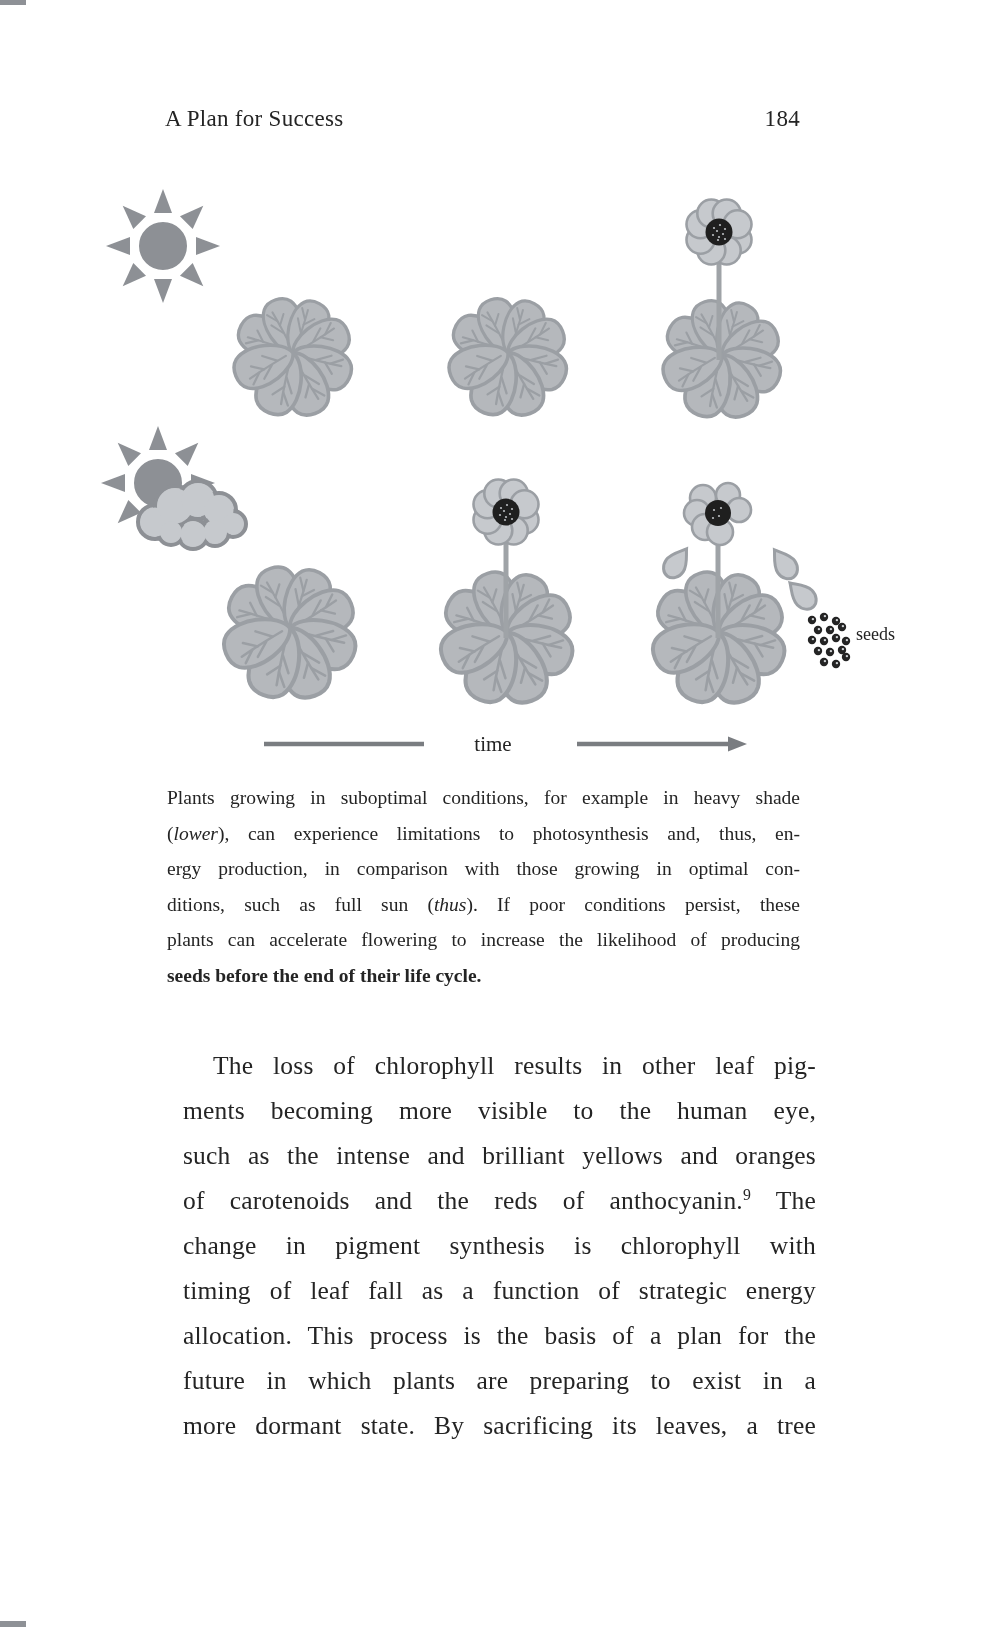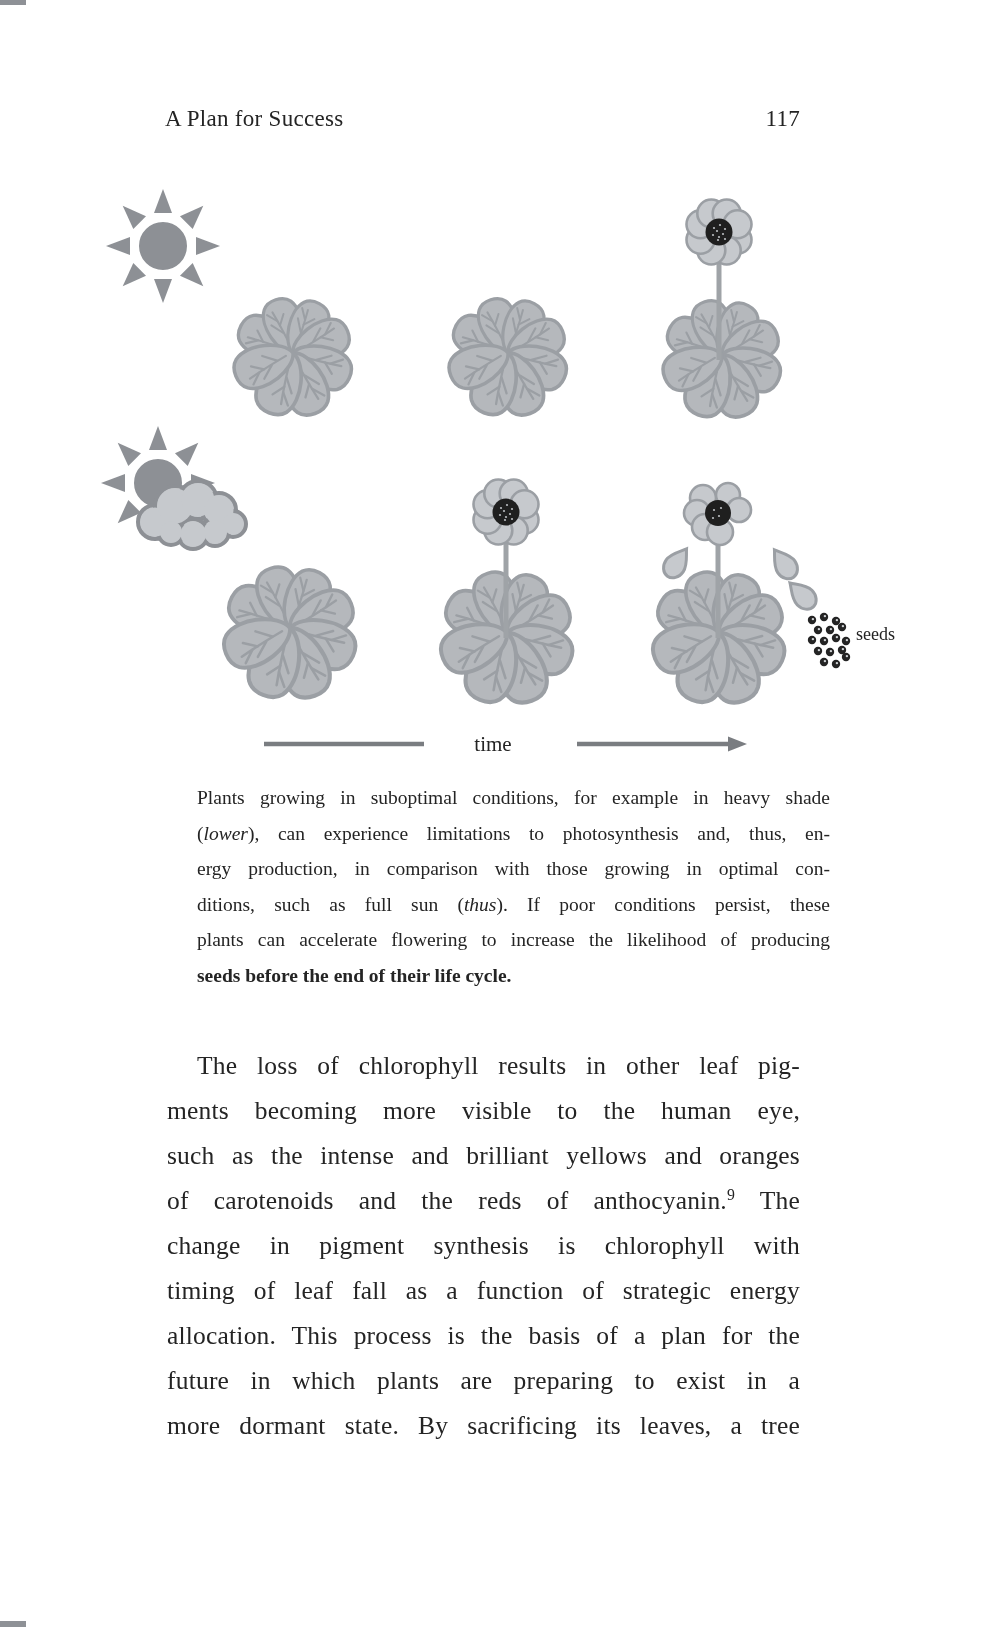--- a/index.html
+++ b/index.html
@@ -18,46 +18,46 @@
 
   .header{
     position:absolute;left:165px;top:106px;width:635px;
     display:flex;justify-content:space-between;align-items:baseline;
     font-size:23px;letter-spacing:0.3px;
   }
   .figure-svg{position:absolute;left:85px;top:170px;}
 
   .caption{
     position:absolute;left:167px;top:780px;width:633px;
-    font-size:19.5px;line-height:35.5px;margin-left:30px;
+    font-size:19.5px;line-height:35.5px;
   }
   .cap-line{text-align:justify;text-align-last:justify;}
   .cap-line.last-line{text-align-last:left;font-weight:bold;}
 
   .bodytext{
-    position:absolute;left:167px;top:1043px;width:633px;
+    position:absolute;left:183px;top:1043px;width:633px;
     font-size:25.5px;line-height:45px;letter-spacing:0.2px;
   }
   .body-line{text-align:justify;text-align-last:justify;}
   .body-line:first-child{text-indent:30px;}
 
   .it{font-style:italic;}
   .sup{font-size:0.62em;vertical-align:super;line-height:0;}
 </style>
 </head>
 <body>
 
 <div class="page">
 
   <div class="artifact top"></div>
   <div class="artifact bottom"></div>
 
   <div class="header">
     <span>A Plan for Success</span>
-    <span>117</span>
+    <span>184</span>
   </div>
 
   <svg class="figure-svg" width="830" height="595" viewBox="85 170 830 595" xmlns="http://www.w3.org/2000/svg">
     <defs>
 
       <g id="leaf">
         <path d="M0,0 C4,-14 36,-24 50,-14 C58,-8 58,8 50,14 C36,24 4,14 0,0 Z" fill="#b5b8bc" stroke="#9b9fa4" stroke-width="3.2"></path>
         <g fill="none" stroke="#9b9fa4" stroke-width="2" stroke-linecap="round">
           <path d="M7,0 C20,-2 32,-4 45,-7"></path>
           <path d="M16,-1 L27,8"></path>

